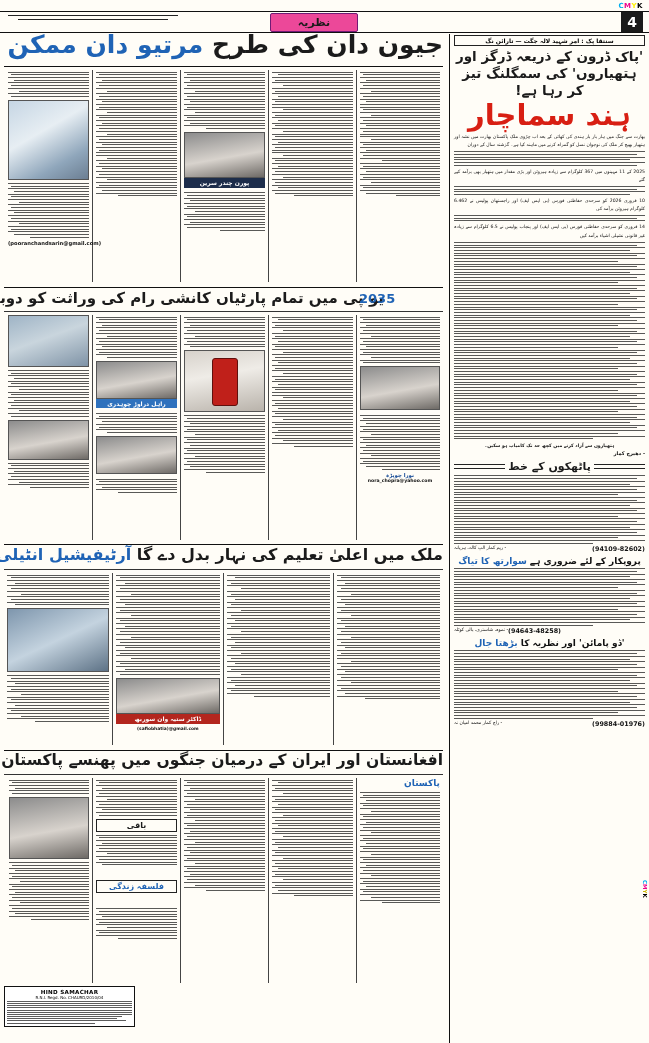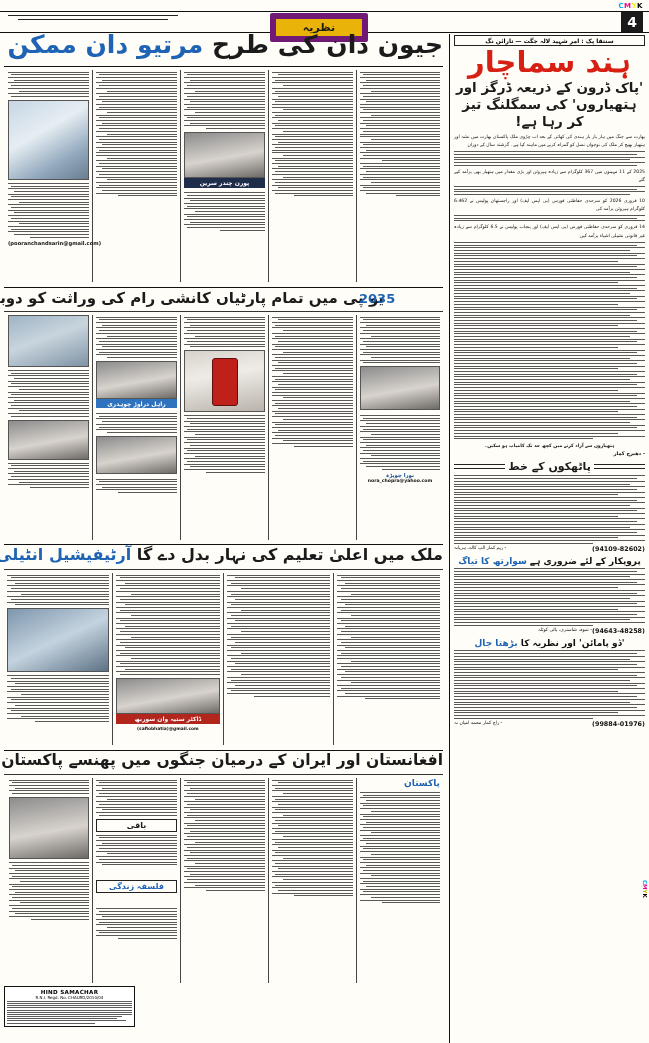--- a/index.html
+++ b/index.html
@@ -34,21 +34,21 @@
   #cmyk span:nth-child(1){color:#00aeef}
   #cmyk span:nth-child(2){color:#ec008c}
   #cmyk span:nth-child(3){color:#fff200}
   #cmyk span:nth-child(4){color:#000}
 
   #topbar{position:absolute;left:0;top:11px;width:649px;height:22px;border-top:1.4px solid #111;border-bottom:1.4px solid #111;box-sizing:border-box;}
   #tagline{position:absolute;left:8px;top:13px;width:170px;text-align:center;}
   #tagline .ln{height:1.1px;background:#222;margin:2.4px auto;}
   #nazriya{
     position:absolute;left:270px;top:13px;width:86px;height:17px;
-    background:#eab308;border:6px solid #701a75;border-radius:2px;
+    background:#ec4899;border:1px solid #701a75;border-radius:2px;
     display:flex;align-items:center;justify-content:center;
     font-size:11px;font-weight:bold;color:#1a1a1a;
   }
   #dateline{
     position:absolute;right:42px;top:14px;height:16px;display:flex;align-items:center;gap:4px;
     font-size:8.3px;font-weight:bold;letter-spacing:.35px;color:#111;
   }
   .dot{width:4px;height:4px;border-radius:50%;background:#f6a200;display:inline-block}
   #pagenum{
     position:absolute;right:6px;top:12px;width:22px;height:20px;background:#1a1a1a;color:#fff;
@@ -1073,23 +1073,23 @@
           <div class="ln" style="width:70%"></div>
       </div>
     </div>
 
   </div>
 
   <div id="rightzone">
 
     <div class="subhead-ur" style="border:1px solid #222;padding:1px 0;margin-top:1px;">سنتقا پک : امر شہید لالہ جگت — تارائن نگ</div>
 
+    <div id="leadhead" style="margin-top:2px;">'پاک ڈرون کے ذریعہ ڈرگز اور ہتھیاروں' کی سمگلنگ تیز کر رہا ہے!</div>
+
     <div id="masthead" style="margin-top:2px;">ہند سماچار</div>
-
-    <div id="leadhead" style="margin-top:2px;">'پاک ڈرون کے ذریعہ ڈرگز اور ہتھیاروں' کی سمگلنگ تیز کر رہا ہے!</div>
 
     <div class="utext sm" style="margin-top:3px;">بھارت سے جنگ میں ہار بار بار ہندی کی کھائی کے بعد اب چڑوی ملک پاکستان بھارت میں نشہ اور ہتھیار بھیج کر ملک کی نوجوان نسل کو گمراہ کرنے میں ماہند کیا ہے۔ گزشتہ سال کے دوران</div>
 
     <div class="copy tight" style="margin-top:2px;">
       <div class="ln s1"></div>
         <div class="ln s2"></div>
         <div class="ln s1"></div>
         <div class="ln s3"></div>
         <div class="ln s1"></div>
         <div class="ln s2"></div>
@@ -1255,21 +1255,21 @@
           <div class="ln s2"></div>
           <div class="ln s1"></div>
           <div class="ln s4"></div>
           <div class="ln s1"></div>
           <div class="ln s2"></div>
           <div class="ln s1"></div>
           <div class="ln s3"></div>
           <div class="ln s1"></div>
           <div class="ln s5"></div>
       </div>
-      <div class="signoff" style="text-align:left;display:flex;justify-content:flex-start;">
+      <div class="signoff" style="text-align:left;display:flex;justify-content:flex-end;">
         <span class="phone">(94643-48258)</span>
         <span style="font-size:4.6px;">- تموہ، شاستری، بالی کوٹلہ</span>
       </div>
     </div>
 
     <div style="margin-top:3px;">
       <div class="ltr-title">
         <span>'ڈو پامائن' اور نظریہ کا </span><span class="blue">بڑھتا جال</span>
       </div>
       <div class="copy tight" style="margin-top:2px;">

